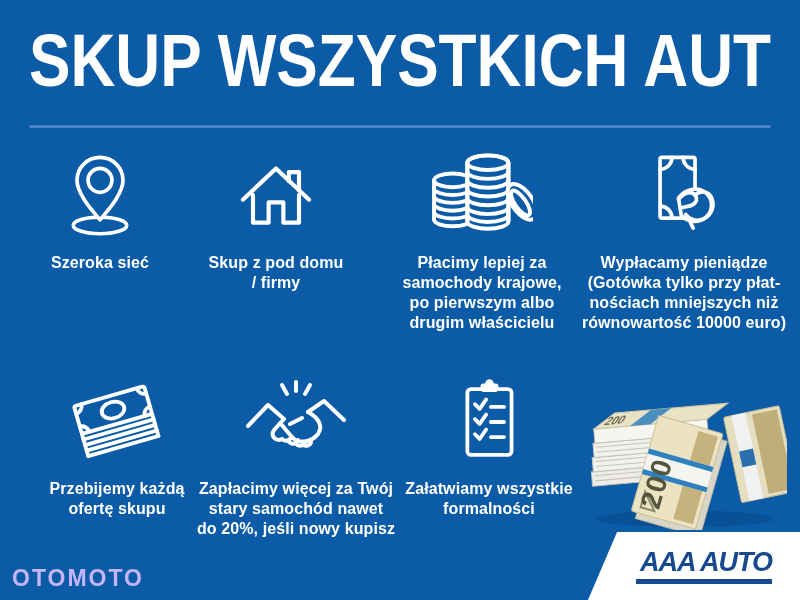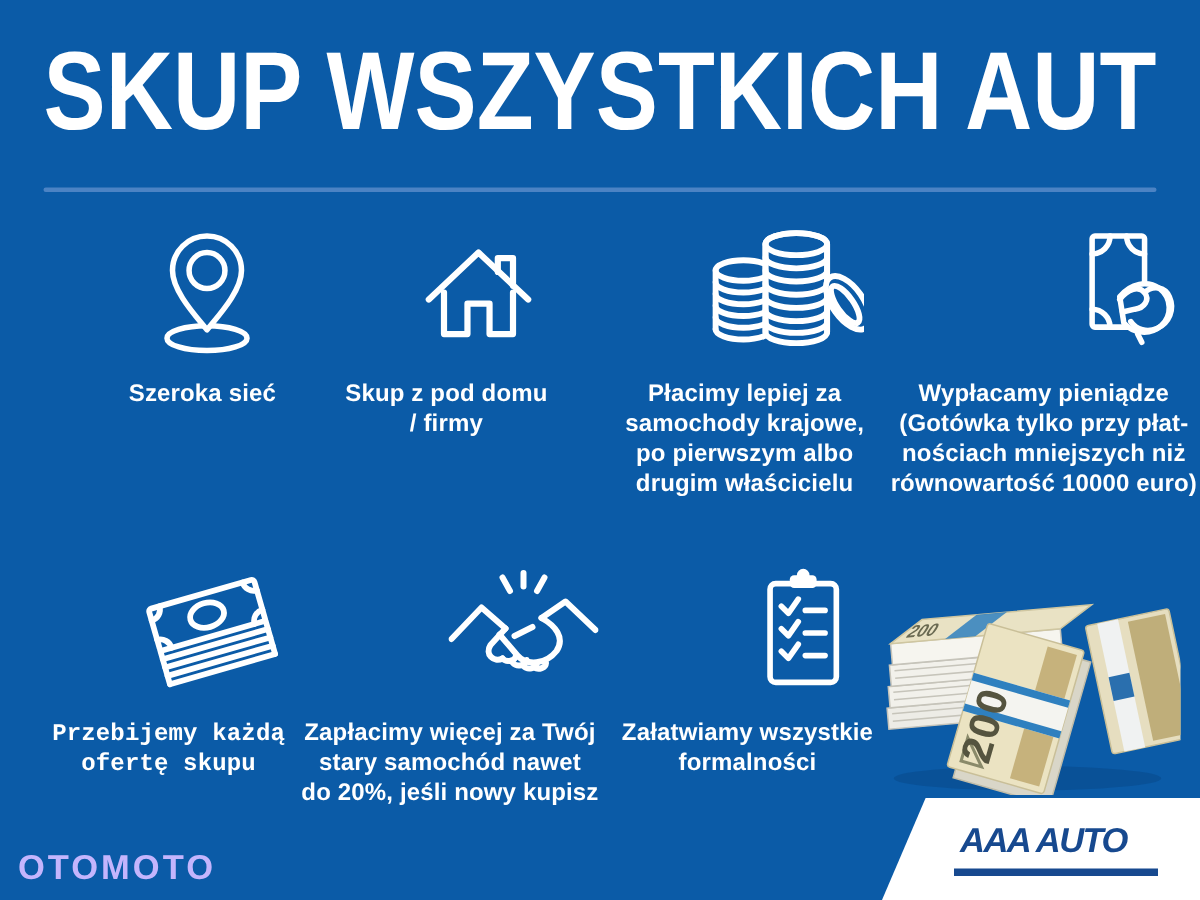--- a/index.html
+++ b/index.html
@@ -4,41 +4,41 @@
 <style>
   html,body { margin:0; padding:0; }
   body { font-family: "Liberation Sans", sans-serif; }
   .canvas {
     position:relative; width:800px; height:600px; overflow:hidden;
     background:#0B5BA7; color:#fff;padding-left:28px;
   }
   .title-svg { position:absolute; left:29px; top:24px; }
   .divider { position:absolute; left:29px; top:125px; width:742px; height:3px;
              background:#4C83C4; border-radius:2px; }
-  .feature { position:absolute; display:flex; flex-direction:column; align-items:flex-end; }
+  .feature { position:absolute; display:flex; flex-direction:column; align-items:center; }
   .row1 { top:148px; }
   .row2 { top:374px; }
   .icon-box { height:96px; display:flex; align-items:center; justify-content:center; }
   .caption { margin-top:9px; font-size:16px; font-weight:700; line-height:20px;
              color:#FFFFFF; text-align:center; letter-spacing:0.1px; }
   .caption div { white-space:nowrap; }
   .f1 { left:16px;  width:168px; }
   .f2 { left:187px; width:178px; }
   .f3 { left:388px; width:188px; }
   .f4 { left:570px; width:228px; }
-  .g1 { left:20px;  width:170px;font-family:Liberation Mono, monospace; }
+  .g1 { left:32px;  width:170px; }
   .g2 { left:193px; width:206px; }
   .g3 { left:396px; width:186px; }
   .money { position:absolute; left:583px; top:383px; }
   .otomoto { position:absolute; left:12px; top:565px; font-size:23px; font-weight:700;
              letter-spacing:2px; color:#c4b5fd; }
   .aaa-band { position:absolute; left:578px; top:530px; width:222px; height:70px;
               background:#FFFFFF;
               clip-path:polygon(17.6% 2.9%, 100% 2.9%, 100% 100%, 4.5% 100%); }
-  .aaa-text { position:absolute; left:62px; top:17px; font-size:23px; font-weight:700;
+  .aaa-text { position:absolute; left:62px; top:17px; font-size:27px; font-weight:700;
               font-style:italic; letter-spacing:-1px; color:#17498F; white-space:nowrap; }
   .aaa-underline { position:absolute; left:58px; top:49px; width:136px; height:5px;
                    background:#17498F; }
   .icon-stroke { fill:none; stroke:#FFFFFF; stroke-width:4.5; stroke-linecap:round; stroke-linejoin:round; }
   .icon-stroke-thin { fill:none; stroke:#FFFFFF; stroke-width:4; stroke-linecap:round; stroke-linejoin:round; }
   .bgfill { fill:#0B5BA7; stroke:#FFFFFF; stroke-width:4; stroke-linecap:round; stroke-linejoin:round; }
 </style>
 </head>
 <body>
 

